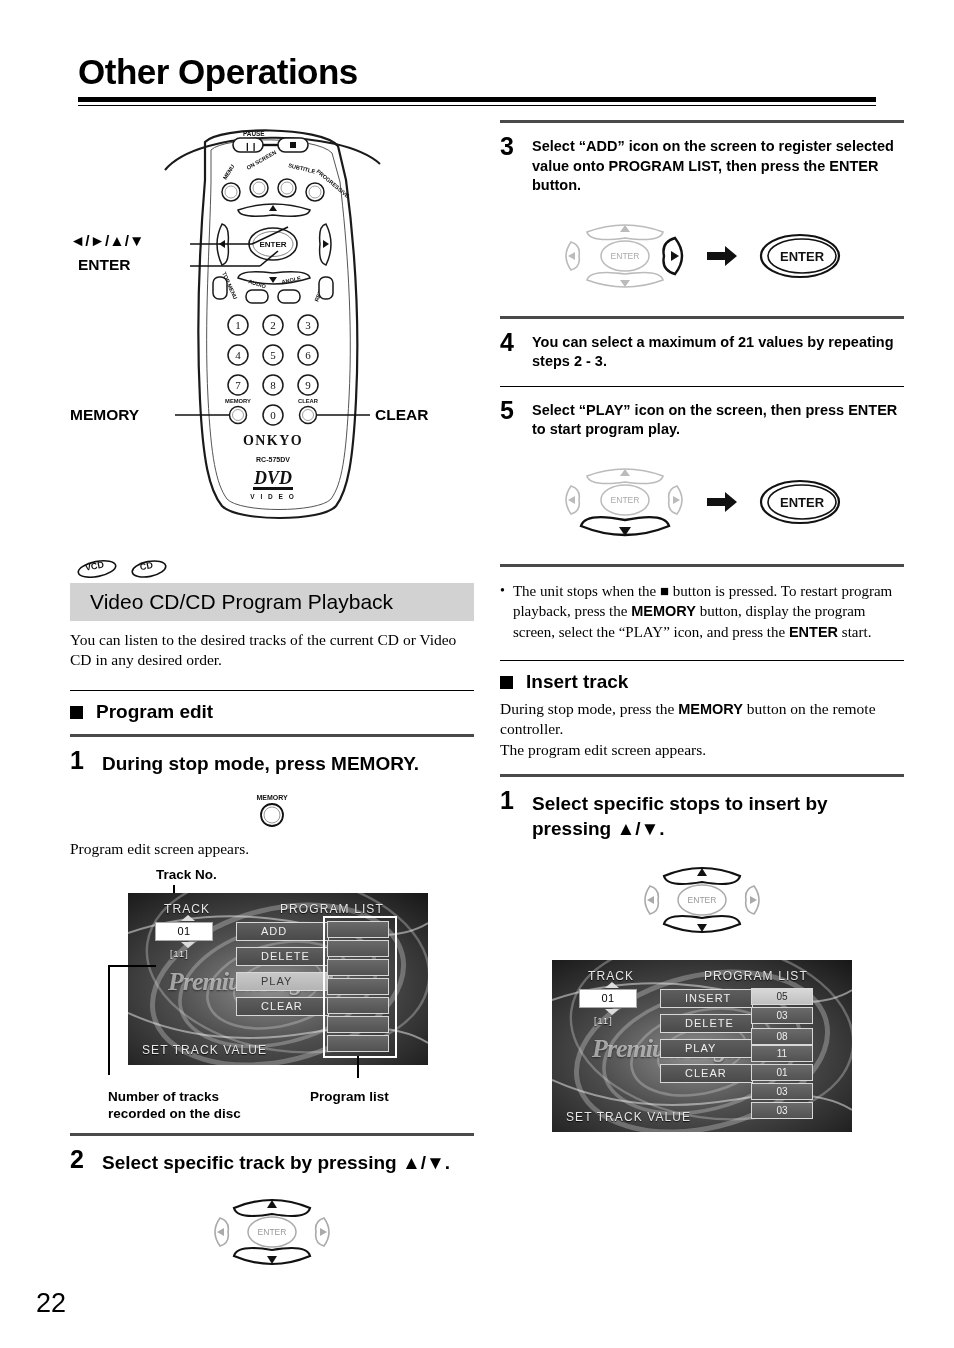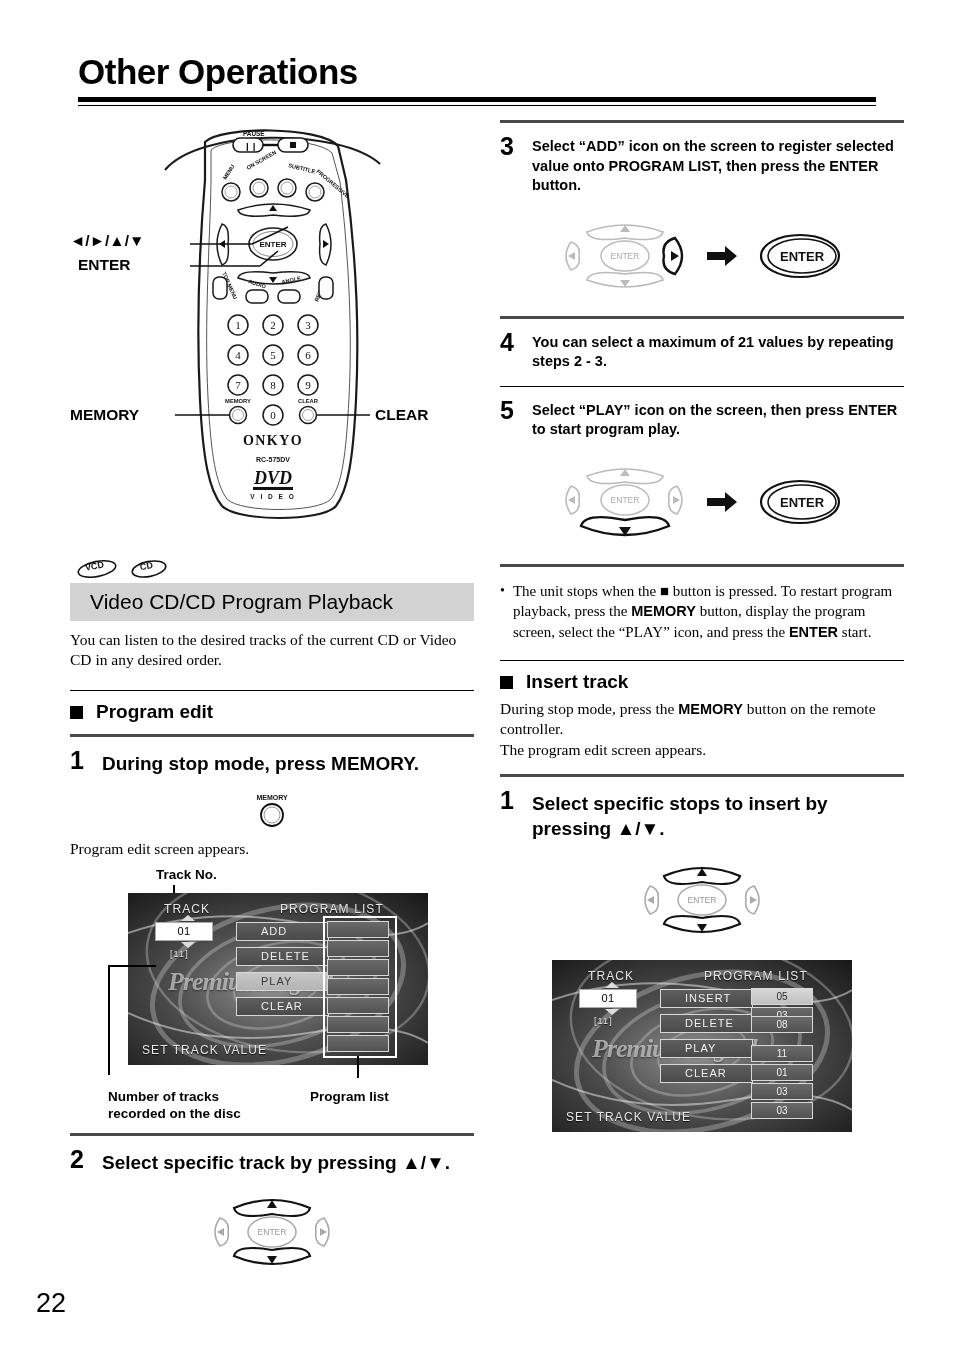--- a/index.html
+++ b/index.html
@@ -551,21 +551,21 @@
 
       <div class="osd-lbl" style="left:152px;top:9px;">PROGRAM LIST</div>
 
       <div class="osd-btn" style="left:108px;top:29px;width:67px;">INSERT</div>
       <div class="osd-btn" style="left:108px;top:54px;width:67px;">DELETE</div>
       <div class="osd-btn" style="left:108px;top:79px;width:67px;">PLAY</div>
       <div class="osd-btn" style="left:108px;top:104px;width:67px;">CLEAR</div>
 
       <div class="osd-item sel" style="left:199px;top:28px;width:60px;">05</div>
       <div class="osd-item" style="left:199px;top:47px;width:60px;">03</div>
-      <div class="osd-item" style="left:199px;top:56px;width:60px;">08</div>
+      <div class="osd-item" style="left:199px;top:68px;width:60px;">08</div>
       <div class="osd-item" style="left:199px;top:85px;width:60px;">11</div>
       <div class="osd-item" style="left:199px;top:104px;width:60px;">01</div>
       <div class="osd-item" style="left:199px;top:123px;width:60px;">03</div>
       <div class="osd-item" style="left:199px;top:142px;width:60px;">03</div>
 
       <div class="osd-lbl" style="left:14px;top:150px;">SET TRACK VALUE</div>
     </div>
   </div>
 
   <div class="pagenum">22</div>

